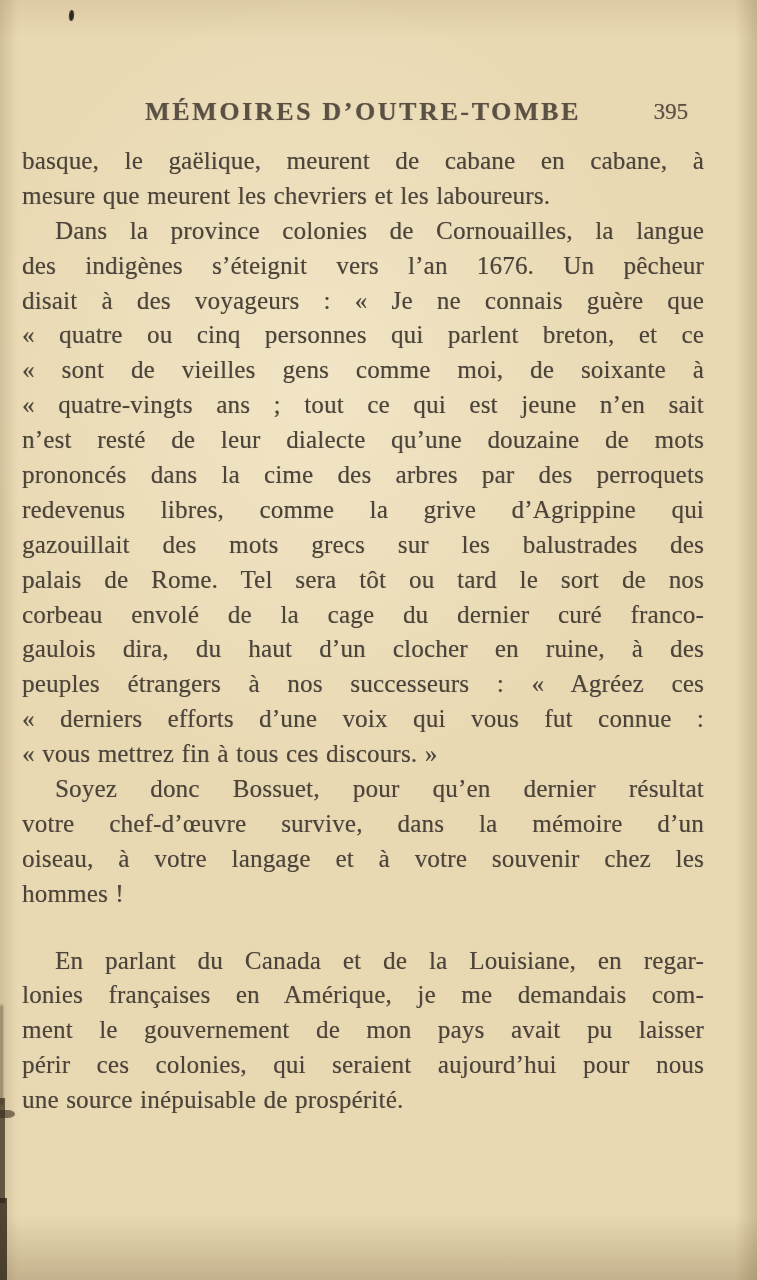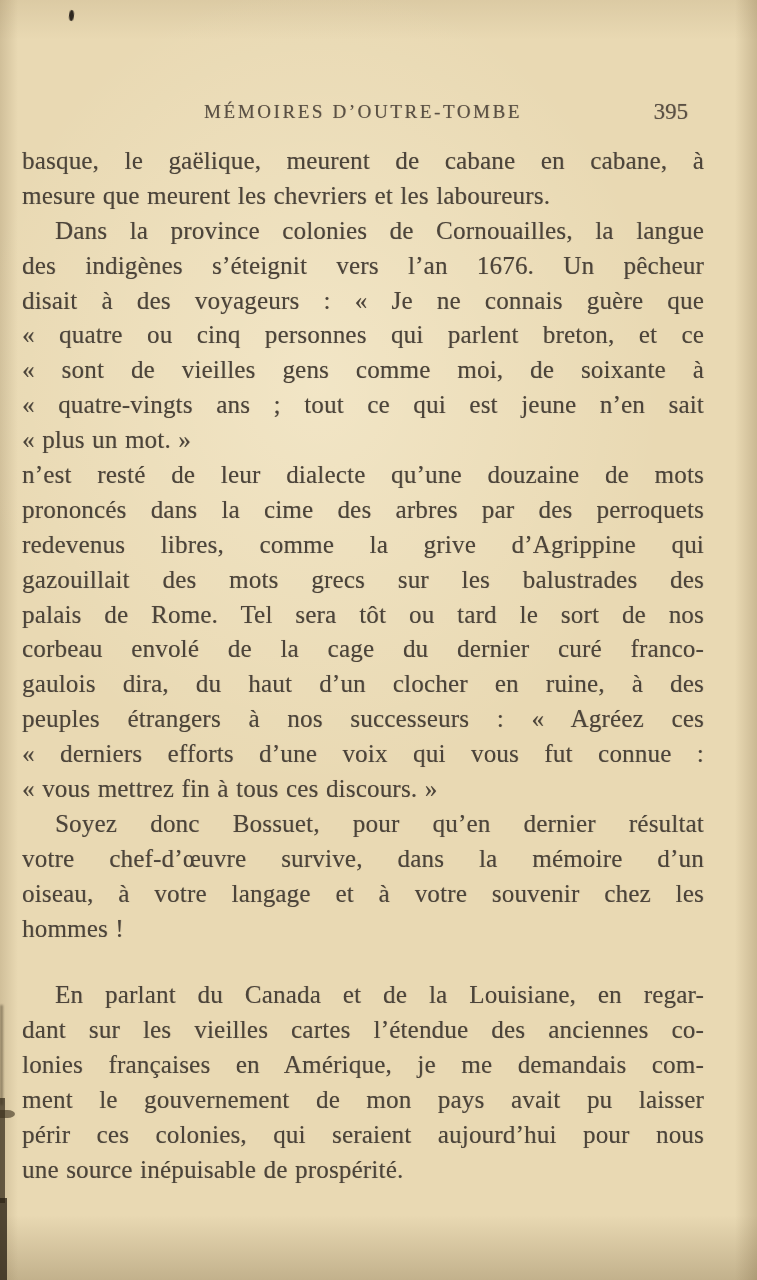--- a/index.html
+++ b/index.html
@@ -21,22 +21,22 @@
   .running-header {
     position: absolute;
     left: 22px;
     top: 96px;
     width: 682px;
     height: 32px;
     text-align: center;
   }
   .running-title {
     display: inline-block;
-    font-size: 19px;
-    font-weight: normal;
+    font-size: 26px;
+    font-weight: bold;
     letter-spacing: 2.6px;
     line-height: 32px;
     color: var(--ink-light, #5a5044);
     text-shadow: 0.4px 0.4px 0.7px rgba(90,80,68,0.5);
     filter: blur(0.3px);
   }
   .page-number {
     position: absolute;
     right: 16px;
     top: 0;
@@ -116,38 +116,36 @@
 
   <div class="body-text">
       <div class="line">basque, le gaëlique, meurent de cabane en cabane, à</div>
       <div class="line last">mesure que meurent les chevriers et les laboureurs.</div>
       <div class="line indent">Dans la province colonies de Cornouailles, la langue</div>
       <div class="line">des indigènes s’éteignit vers l’an 1676. Un pêcheur</div>
       <div class="line">disait à des voyageurs : « Je ne connais guère que</div>
       <div class="line">« quatre ou cinq personnes qui parlent breton, et ce</div>
       <div class="line">« sont de vieilles gens comme moi, de soixante à</div>
       <div class="line">« quatre-vingts ans ; tout ce qui est jeune n’en sait</div>
-      <div class="line last">« plus un mot. »</div>
       <div class="line">n’est resté de leur dialecte qu’une douzaine de mots</div>
       <div class="line">prononcés dans la cime des arbres par des perroquets</div>
       <div class="line">redevenus libres, comme la grive d’Agrippine qui</div>
       <div class="line">gazouillait des mots grecs sur les balustrades des</div>
       <div class="line">palais de Rome. Tel sera tôt ou tard le sort de nos</div>
       <div class="line">corbeau envolé de la cage du dernier curé franco-</div>
       <div class="line">gaulois dira, du haut d’un clocher en ruine, à des</div>
       <div class="line">peuples étrangers à nos successeurs : « Agréez ces</div>
       <div class="line">« derniers efforts d’une voix qui vous fut connue :</div>
       <div class="line last">« vous mettrez fin à tous ces discours. »</div>
       <div class="line indent">Soyez donc Bossuet, pour qu’en dernier résultat</div>
       <div class="line">votre chef-d’œuvre survive, dans la mémoire d’un</div>
       <div class="line">oiseau, à votre langage et à votre souvenir chez les</div>
       <div class="line last">hommes !</div>
       <div class="gap"></div>
       <div class="line indent">En parlant du Canada et de la Louisiane, en regar-</div>
-      <div class="line">dant sur les vieilles cartes l’étendue des anciennes co-</div>
       <div class="line">lonies françaises en Amérique, je me demandais com-</div>
       <div class="line">ment le gouvernement de mon pays avait pu laisser</div>
       <div class="line">périr ces colonies, qui seraient aujourd’hui pour nous</div>
       <div class="line last">une source inépuisable de prospérité.</div>
     </div>
 
   <div class="gutter-shadow-a"></div>
   <div class="gutter-shadow-b"></div>
   <div class="gutter-notch"></div>
   <div class="gutter-shadow-c"></div>

